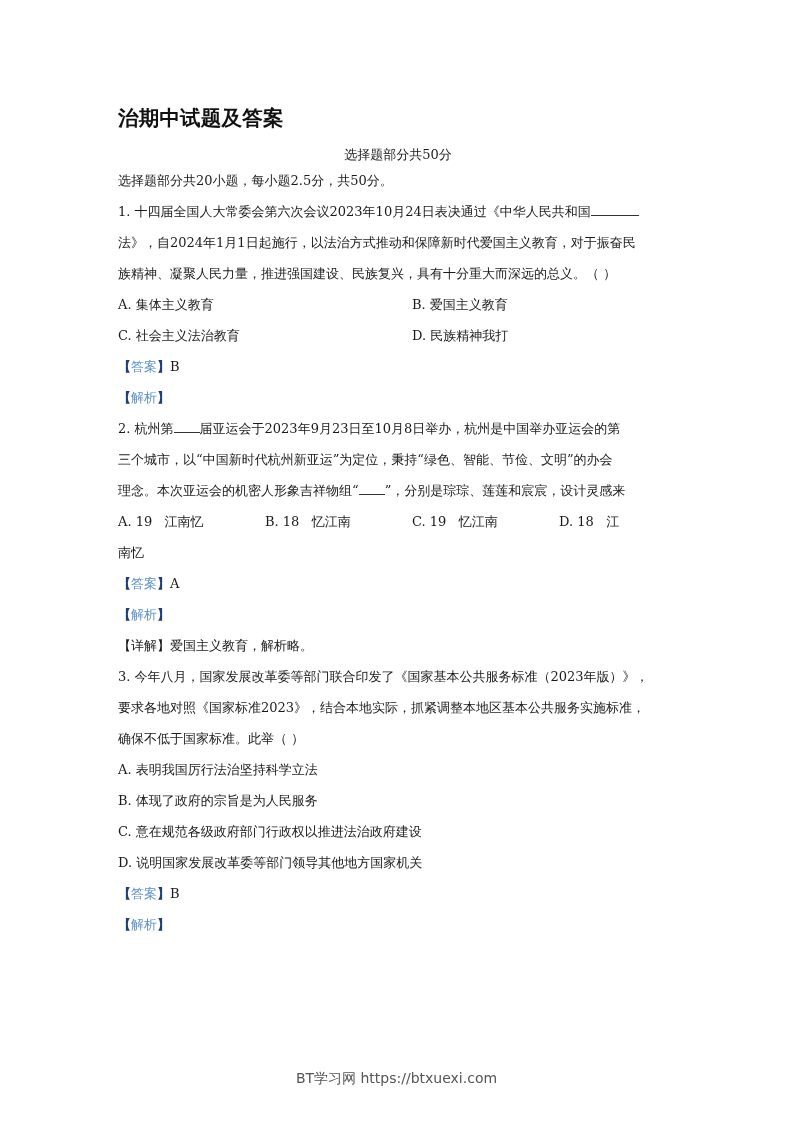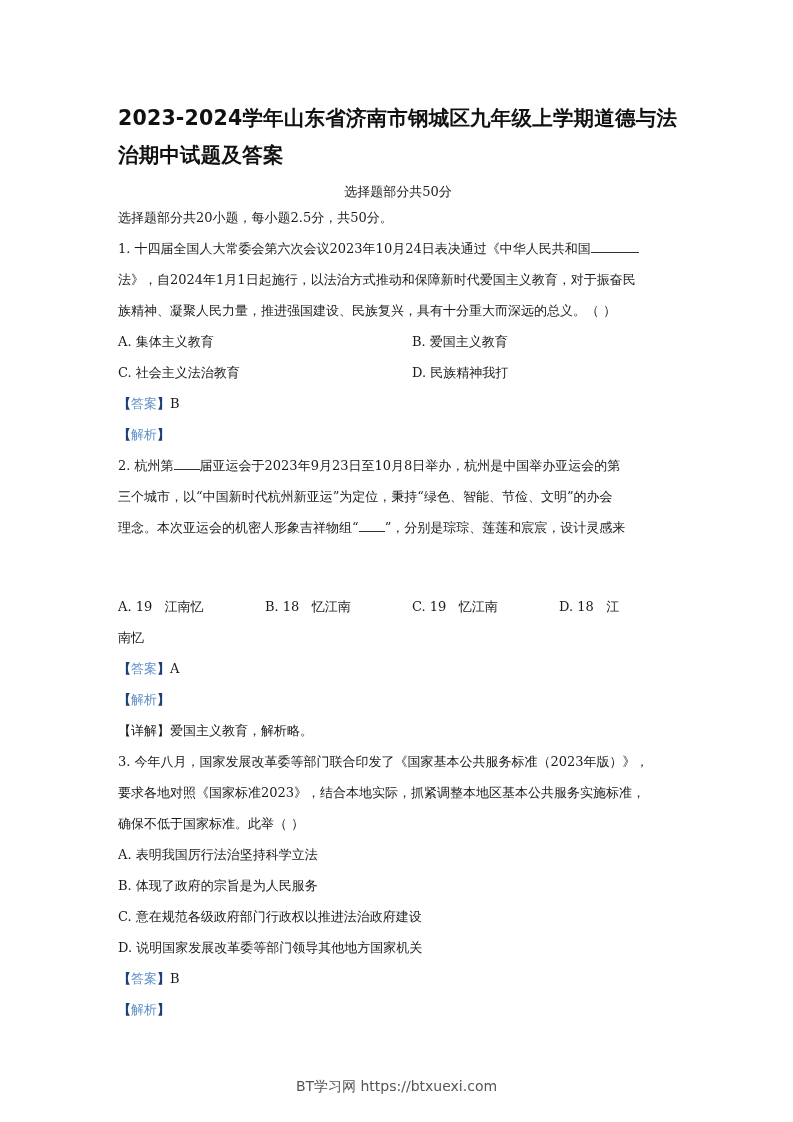--- a/index.html
+++ b/index.html
@@ -5,34 +5,33 @@
     html, body { margin: 0; padding: 0; background: #ffffff; }
     body { width: 793px; height: 1122px; position: relative; overflow: hidden;
       font-family: "DejaVu Serif", "Liberation Serif", serif; color: #1a1a1a; }
     .page { position: absolute; left: 118px; top: 100px; width: 560px; }
     .title { font-family: "DejaVu Sans", "Liberation Sans", sans-serif; font-weight: bold;
       font-size: 20.5px; line-height: 37px; letter-spacing: 0.2px; color: #111; margin: 0; }
     .section-head { text-align: center; font-size: 13px; line-height: 20px; margin-top: 8px; }
     .line { font-size: 13px; line-height: 31px; white-space: nowrap; }
     .opts { display: flex; font-size: 13px; line-height: 31px; gap: 28px; }
     .opt2 { width: 50%; }
-    .opt4 { width: 25%; margin-top: 48px; }
+    .opt4 { width: 25%; }
     .tag { font-size: 13px; line-height: 31px; }
     .br { color: #1f3e73; font-weight: bold; }
     .tagtxt { color: #5b8fc9; text-align: center; }
     .blank { display: inline-block; border-bottom: 1px solid #333; height: 12px; vertical-align: baseline; }
     .footer { position: absolute; left: 0; width: 793px; top: 1070px; text-align: center;
-      font-family: "DejaVu Sans", "Liberation Sans", sans-serif; font-size: 14px; color: #555; margin-top: 8px; }
+      font-family: "DejaVu Sans", "Liberation Sans", sans-serif; font-size: 14px; color: #555; }
   </style>
 </head>
 <body>
 
 <div class="page">
   <h1 class="title">
-    <div>2023-2024学年山东省济南市钢城区九年级上学期道德与法</div>
     <div>治期中试题及答案</div>
   </h1>
   <div class="section-head">选择题部分共50分</div>
   <div class="line">选择题部分共20小题，每小题2.5分，共50分。</div>
 
   <div>
     <div class="line"><span>1. 十四届全国人大常委会第六次会议2023年10月24日表决通过《中华人民共和国</span><span class="blank" style="width:48px"></span></div>
     <div class="line">法》，自2024年1月1日起施行，以法治方式推动和保障新时代爱国主义教育，对于振奋民</div>
     <div class="line">族精神、凝聚人民力量，推进强国建设、民族复兴，具有十分重大而深远的总义。（    ）</div>
     <div class="opts">

